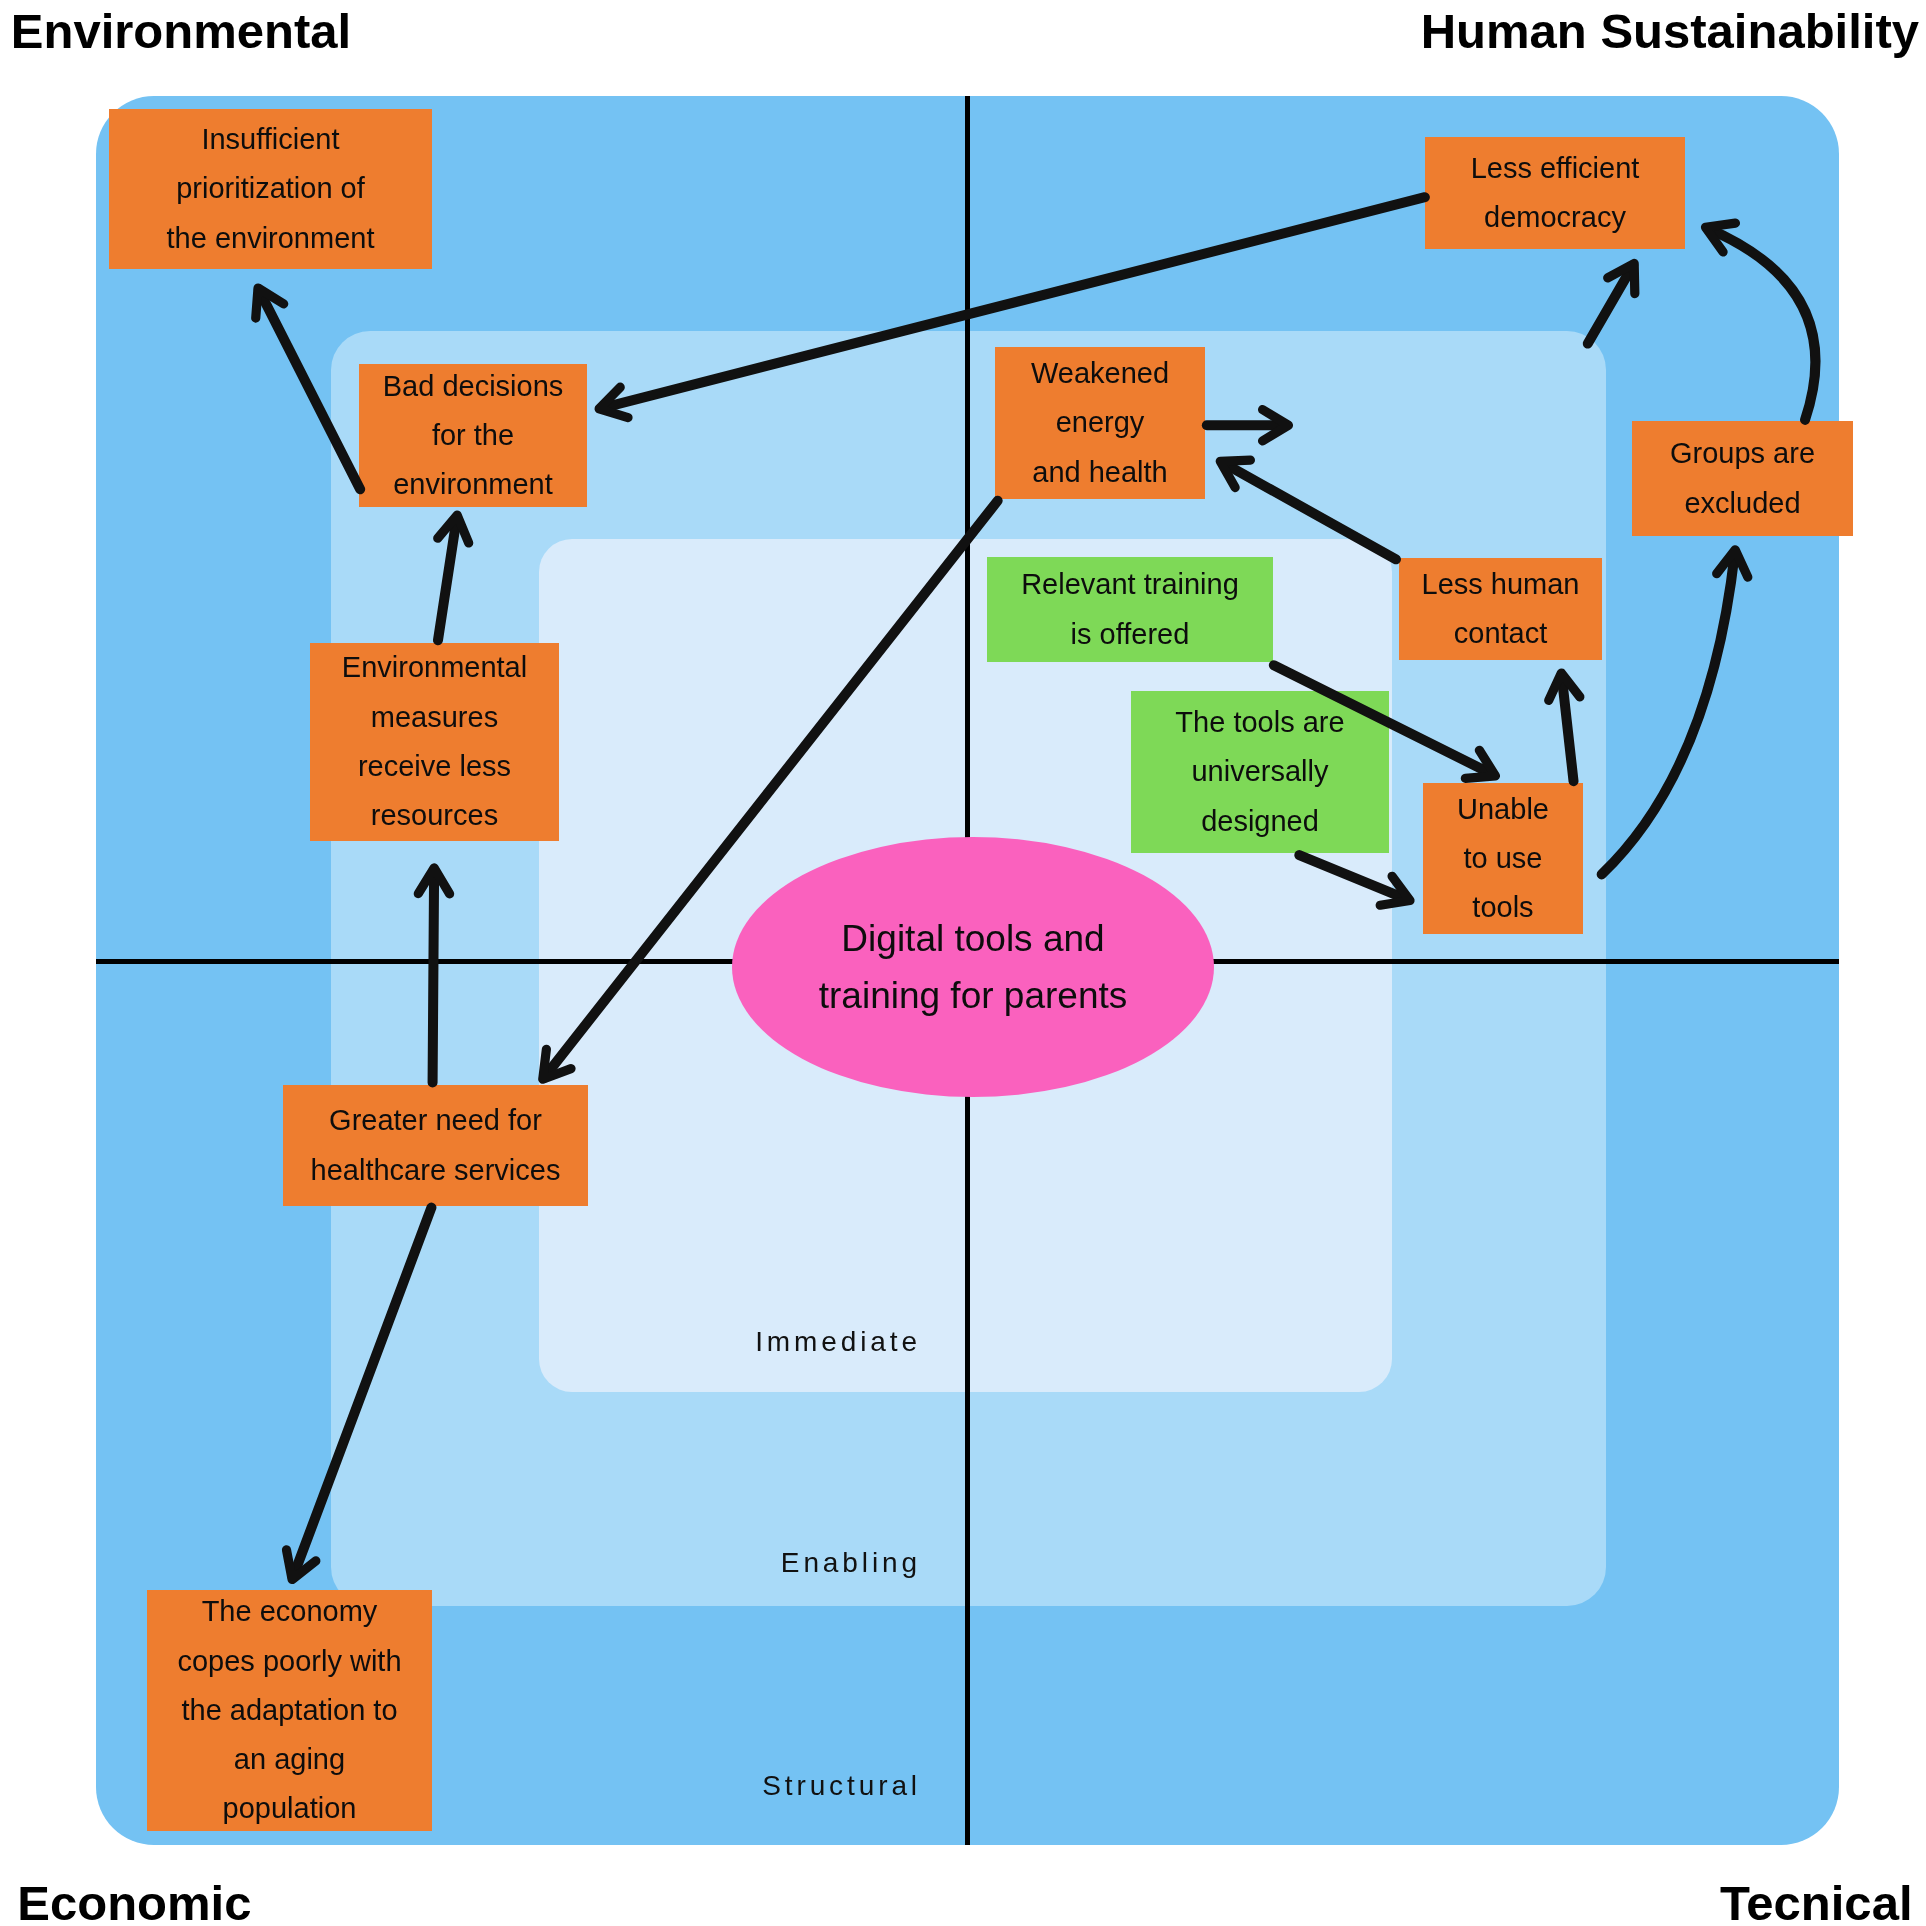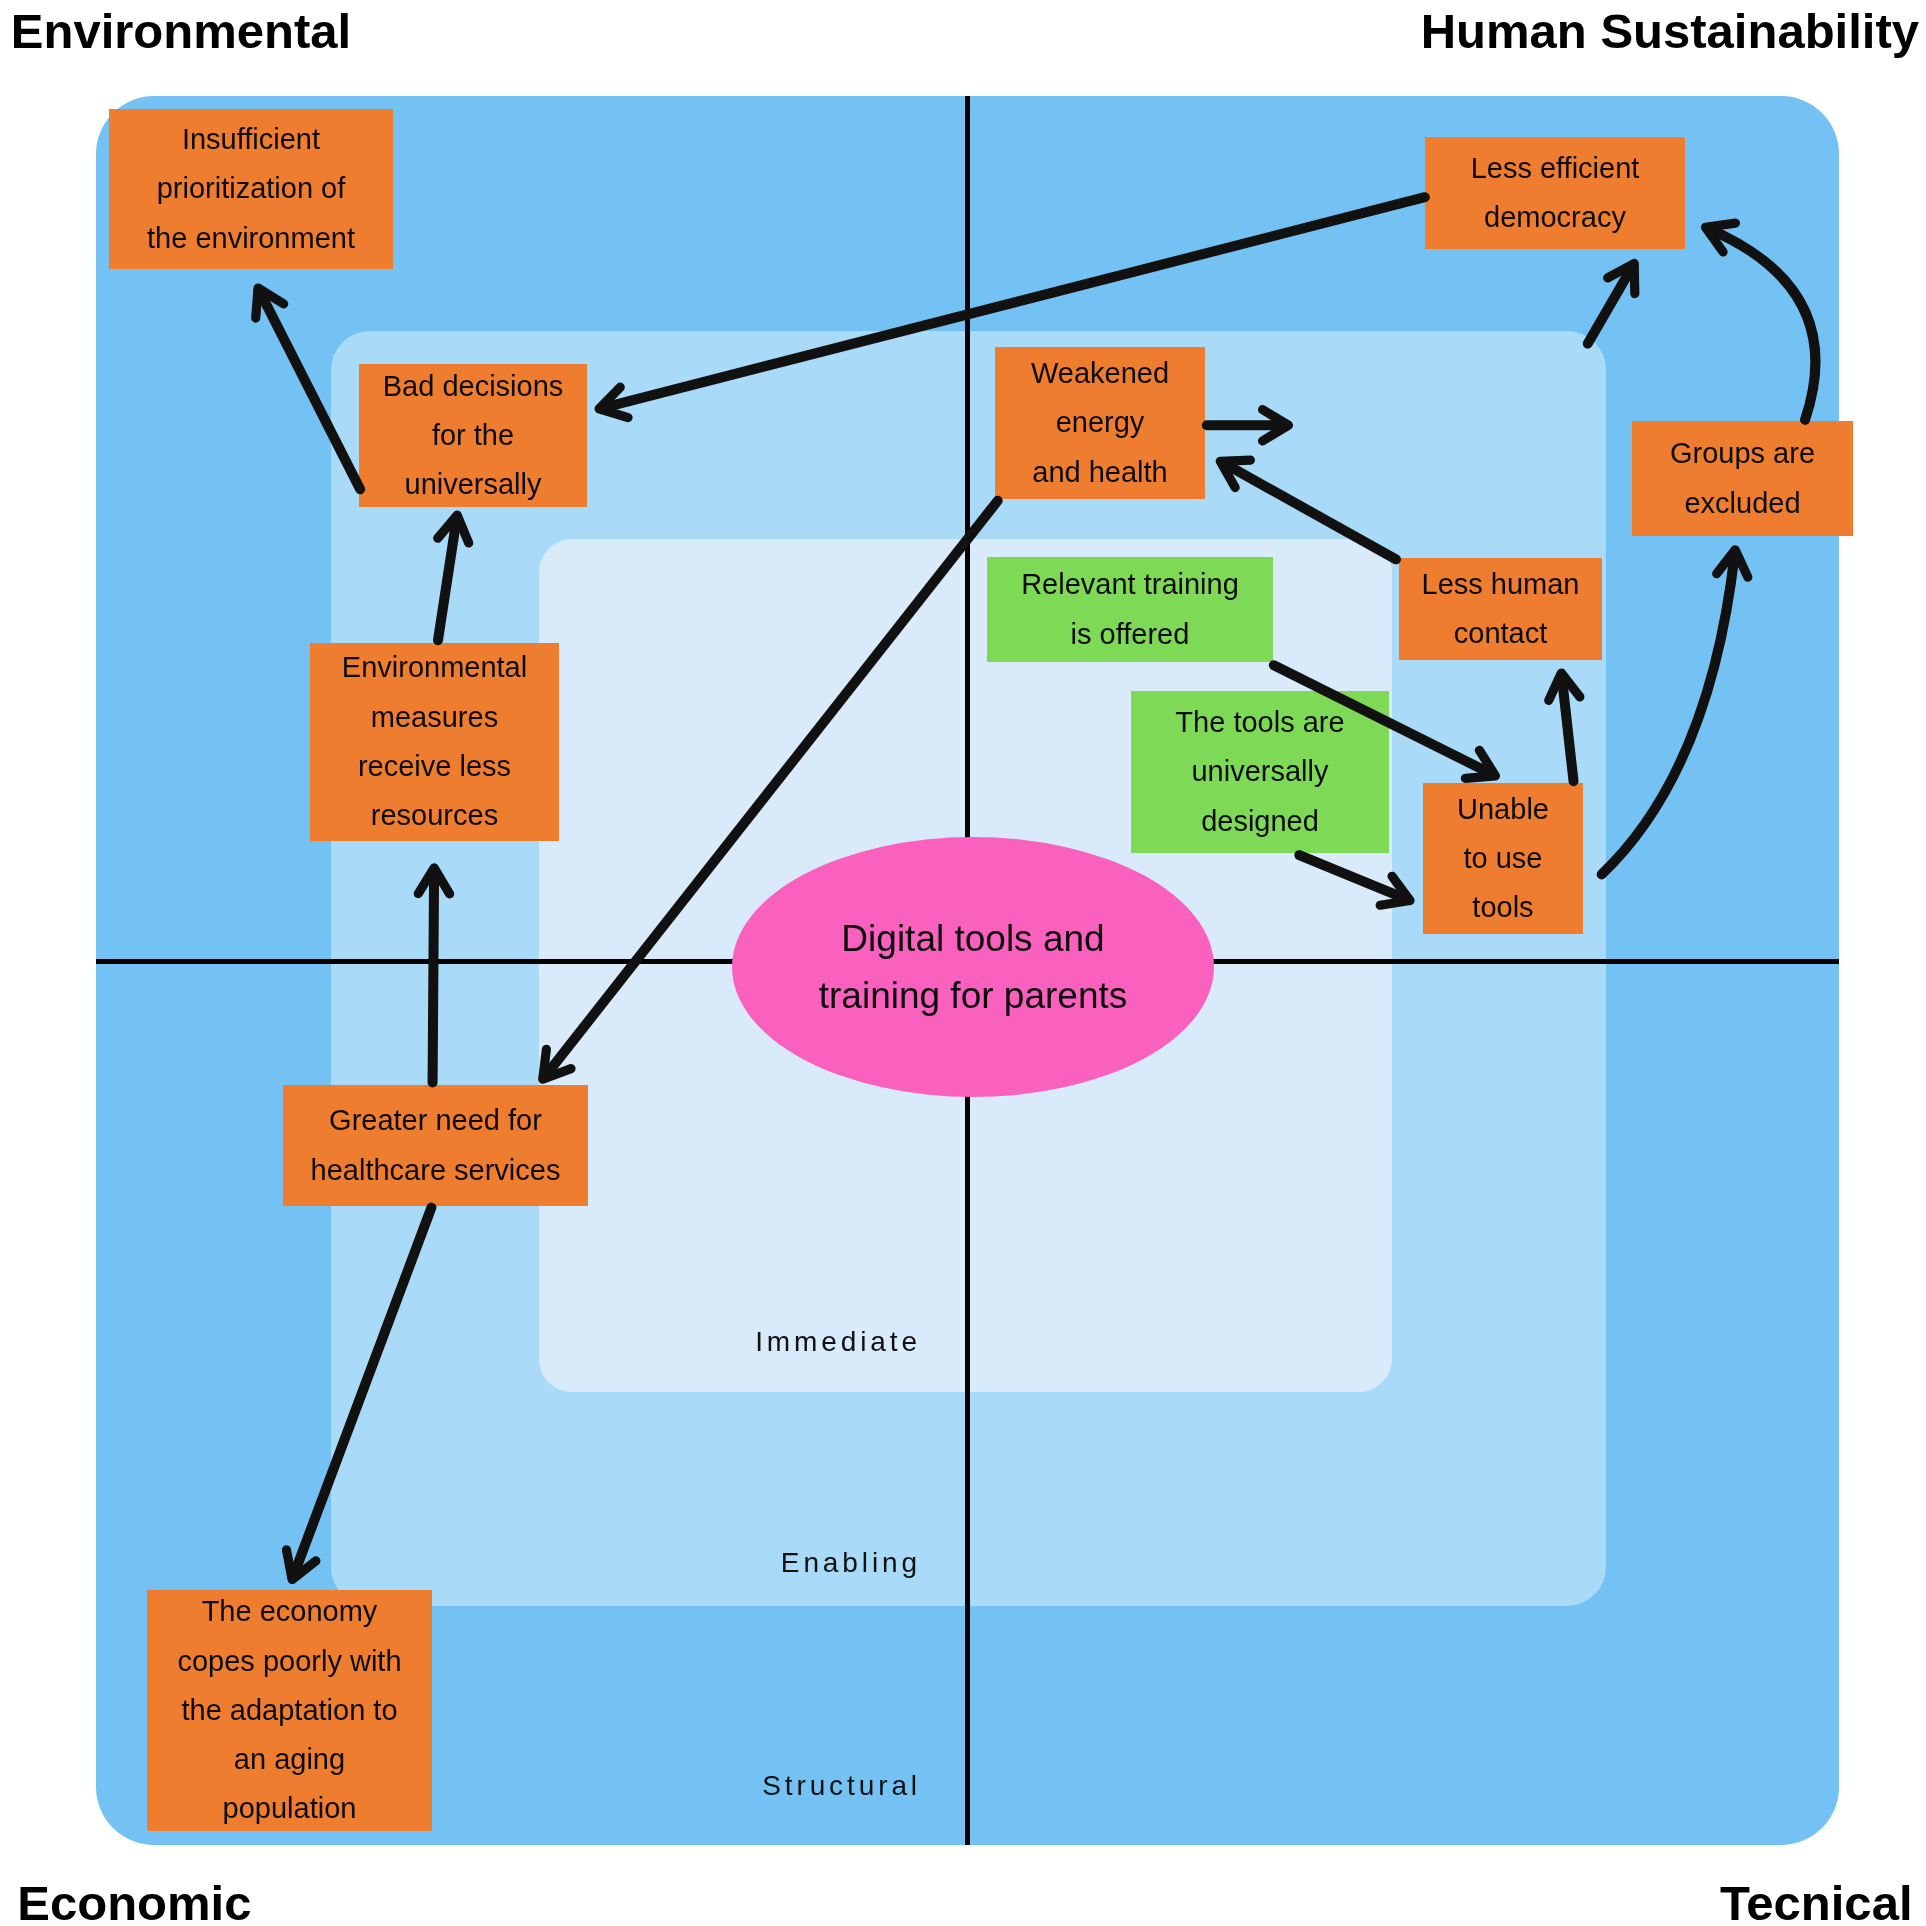--- a/index.html
+++ b/index.html
@@ -24,21 +24,21 @@
   .ring-label{position:absolute;font-size:28px;letter-spacing:3.9px;color:#111;transform:translate(-100%,-50%);white-space:nowrap;}
   #ring-label-immediate{left:921px;top:1342px;}
   #ring-label-enabling{left:921px;top:1563px;}
   #ring-label-structural{left:921px;top:1786px;text-align:right;}
 
   .node{position:absolute;display:flex;align-items:center;justify-content:center;
         text-align:center;white-space:pre-line;font-size:29px;line-height:1.7;color:#0d0d0d;}
   .consequence{background:#ee7d2f;}
   .mitigation{background:#7ed957;}
 
-  #node-insufficient{left:109px;top:109px;width:284px;height:160px;}
+  #node-insufficient{left:109px;top:109px;width:323px;height:160px;}
   #node-bad{left:359px;top:364px;width:228px;height:143px;}
   #node-envmeasures{left:310px;top:643px;width:249px;height:198px;}
   #node-greaterneed{left:283px;top:1085px;width:305px;height:121px;}
   #node-economy{left:147px;top:1590px;width:285px;height:241px;}
   #node-weakened{left:995px;top:347px;width:210px;height:152px;}
   #node-reduced{left:1301px;top:344px;width:293px;height:156px;}
   #node-democracy{left:1425px;top:137px;width:260px;height:112px;}
   #node-groups{left:1632px;top:421px;width:221px;height:115px;}
   #node-lesshuman{left:1399px;top:558px;width:203px;height:102px;}
   #node-relevant{left:987px;top:557px;width:286px;height:105px;}
@@ -74,21 +74,21 @@
   <div class="ring-label" id="ring-label-structural">Structural</div>
 
   <div id="center-ellipse">Digital tools and
 training for parents</div>
 
   <div class="node consequence" id="node-insufficient">Insufficient
 prioritization of
 the environment</div>
   <div class="node consequence" id="node-bad">Bad decisions
 for the
-universally</div>
+environment</div>
   <div class="node consequence" id="node-envmeasures">Environmental
 measures
 receive less
 resources</div>
   <div class="node consequence" id="node-greaterneed">Greater need for
 healthcare services</div>
   <div class="node consequence" id="node-economy">The economy
 copes poorly with
 the adaptation to
 an aging

